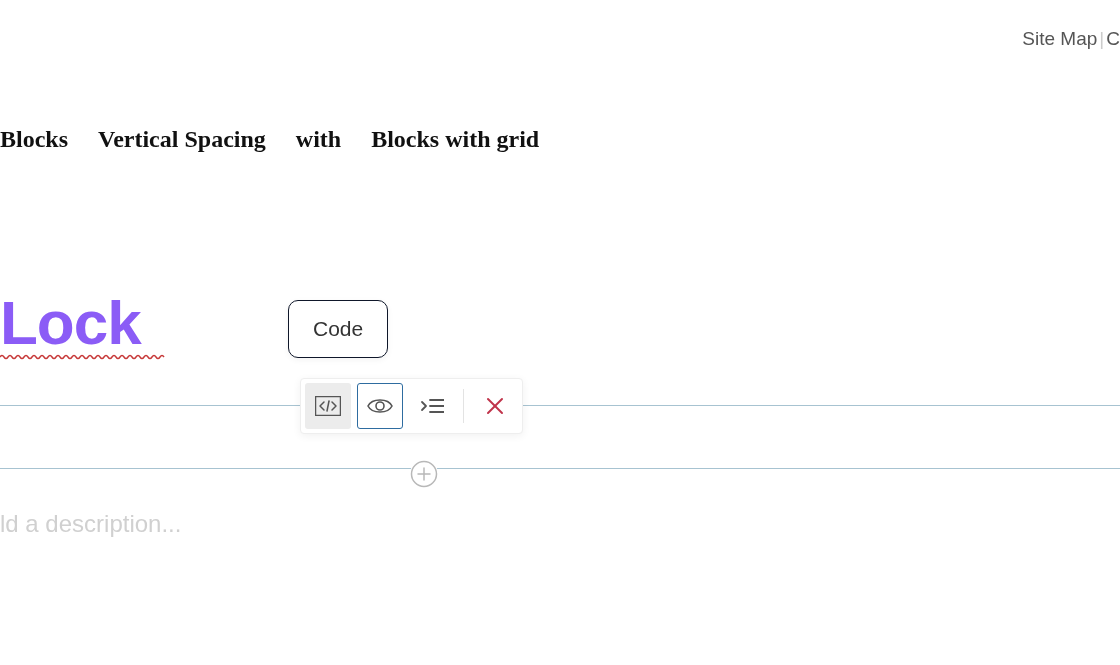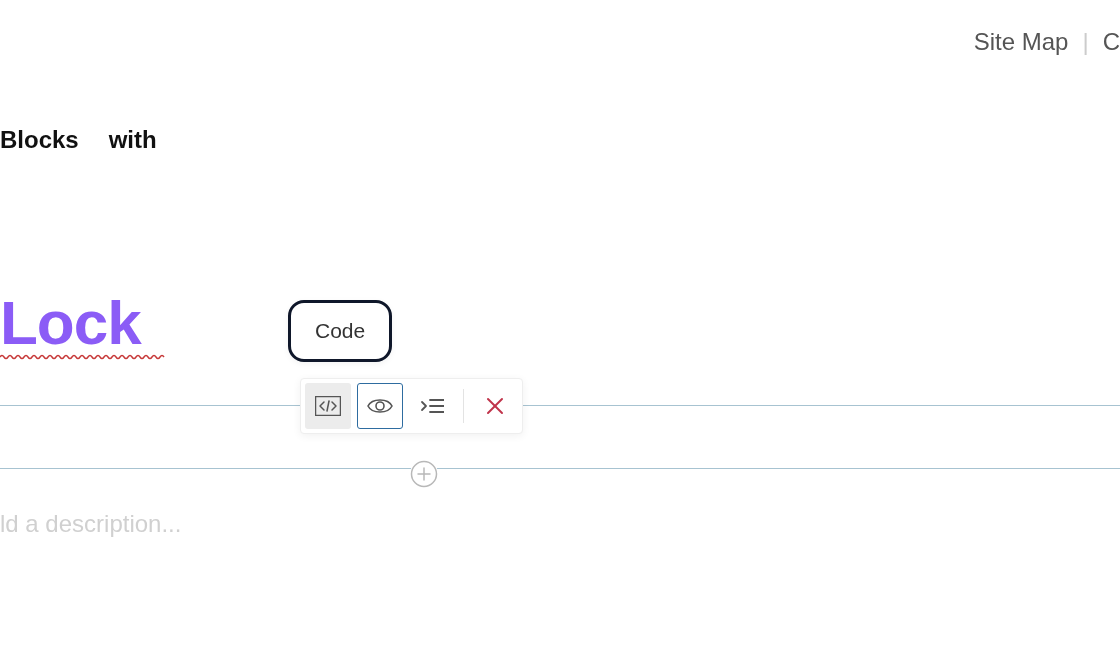--- a/index.html
+++ b/index.html
@@ -12,41 +12,42 @@
     width: 1120px;
     height: 665px;
     overflow: hidden;
     background: #ffffff;
     position: relative;
   }
   .top-links {
     position: absolute;
     top: 28px;
     right: 0;
-    font-size: 24px;
+    font-size: 19px;
     color: #555;
     display: flex;
-    gap: 14px;
+    gap: 2px;
   }
   .top-links .divider {
     color: #ccc;
     font-weight: 300;
   }
   .nav-tabs {
     position: absolute;
     top: 126px;
     left: 0;
     display: flex;
     gap: 30px;
     font-size: 24px;
     font-weight: 700;
     color: #111;
   }
   .nav-tabs span {
     white-space: nowrap;
+    font-family: Liberation Serif, serif;
   }
   .page-title {
     position: absolute;
     top: 287px;
     left: 0;
     font-size: 62px;
     font-weight: 800;
     color: #8b5cf6;
     letter-spacing: -1px;
   }
@@ -56,22 +57,22 @@
     left: 0;
     width: 167px;
     height: 6px;
     pointer-events: none;
   }
   .tooltip {
     position: absolute;
     top: 300px;
     left: 288px;
     background: #fff;
-    border: 3px solid #0f172a;
-    border-radius: 16px;
+    border: 1px solid #0f172a;
+    border-radius: 10px;
     padding: 16px 24px;
     font-size: 21px;
     color: #333;
     box-shadow: 0 2px 6px rgba(0,0,0,0.05);
   }
   .editor-line-1 {
     position: absolute;
     top: 405px;
     left: 0;
     right: 0;
@@ -156,21 +157,23 @@
 <body>
 
 <div class="top-links">
   <span>Site Map</span>
   <span class="divider">|</span>
   <span>C</span>
 </div>
 
 <div class="nav-tabs">
   <span>Blocks</span>
+  <span>Vertical Spacing</span>
   <span>with</span>
+  <span>Blocks with grid</span>
 </div>
 
 <h1 class="page-title">Lock</h1>
 <svg class="spell-underline" viewBox="0 0 167 6" preserveAspectRatio="none">
   <path d="M0 3 Q 2 0 4 3 T 8 3 T 12 3 T 16 3 T 20 3 T 24 3 T 28 3 T 32 3 T 36 3 T 40 3 T 44 3 T 48 3 T 52 3 T 56 3 T 60 3 T 64 3 T 68 3 T 72 3 T 76 3 T 80 3 T 84 3 T 88 3 T 92 3 T 96 3 T 100 3 T 104 3 T 108 3 T 112 3 T 116 3 T 120 3 T 124 3 T 128 3 T 132 3 T 136 3 T 140 3 T 144 3 T 148 3 T 152 3 T 156 3 T 160 3 T 164 3" stroke="#c73a3a" stroke-width="1.5" fill="none"></path>
 </svg>
 
 <div class="tooltip">Code</div>
 
 <div class="editor-line-1"></div>

